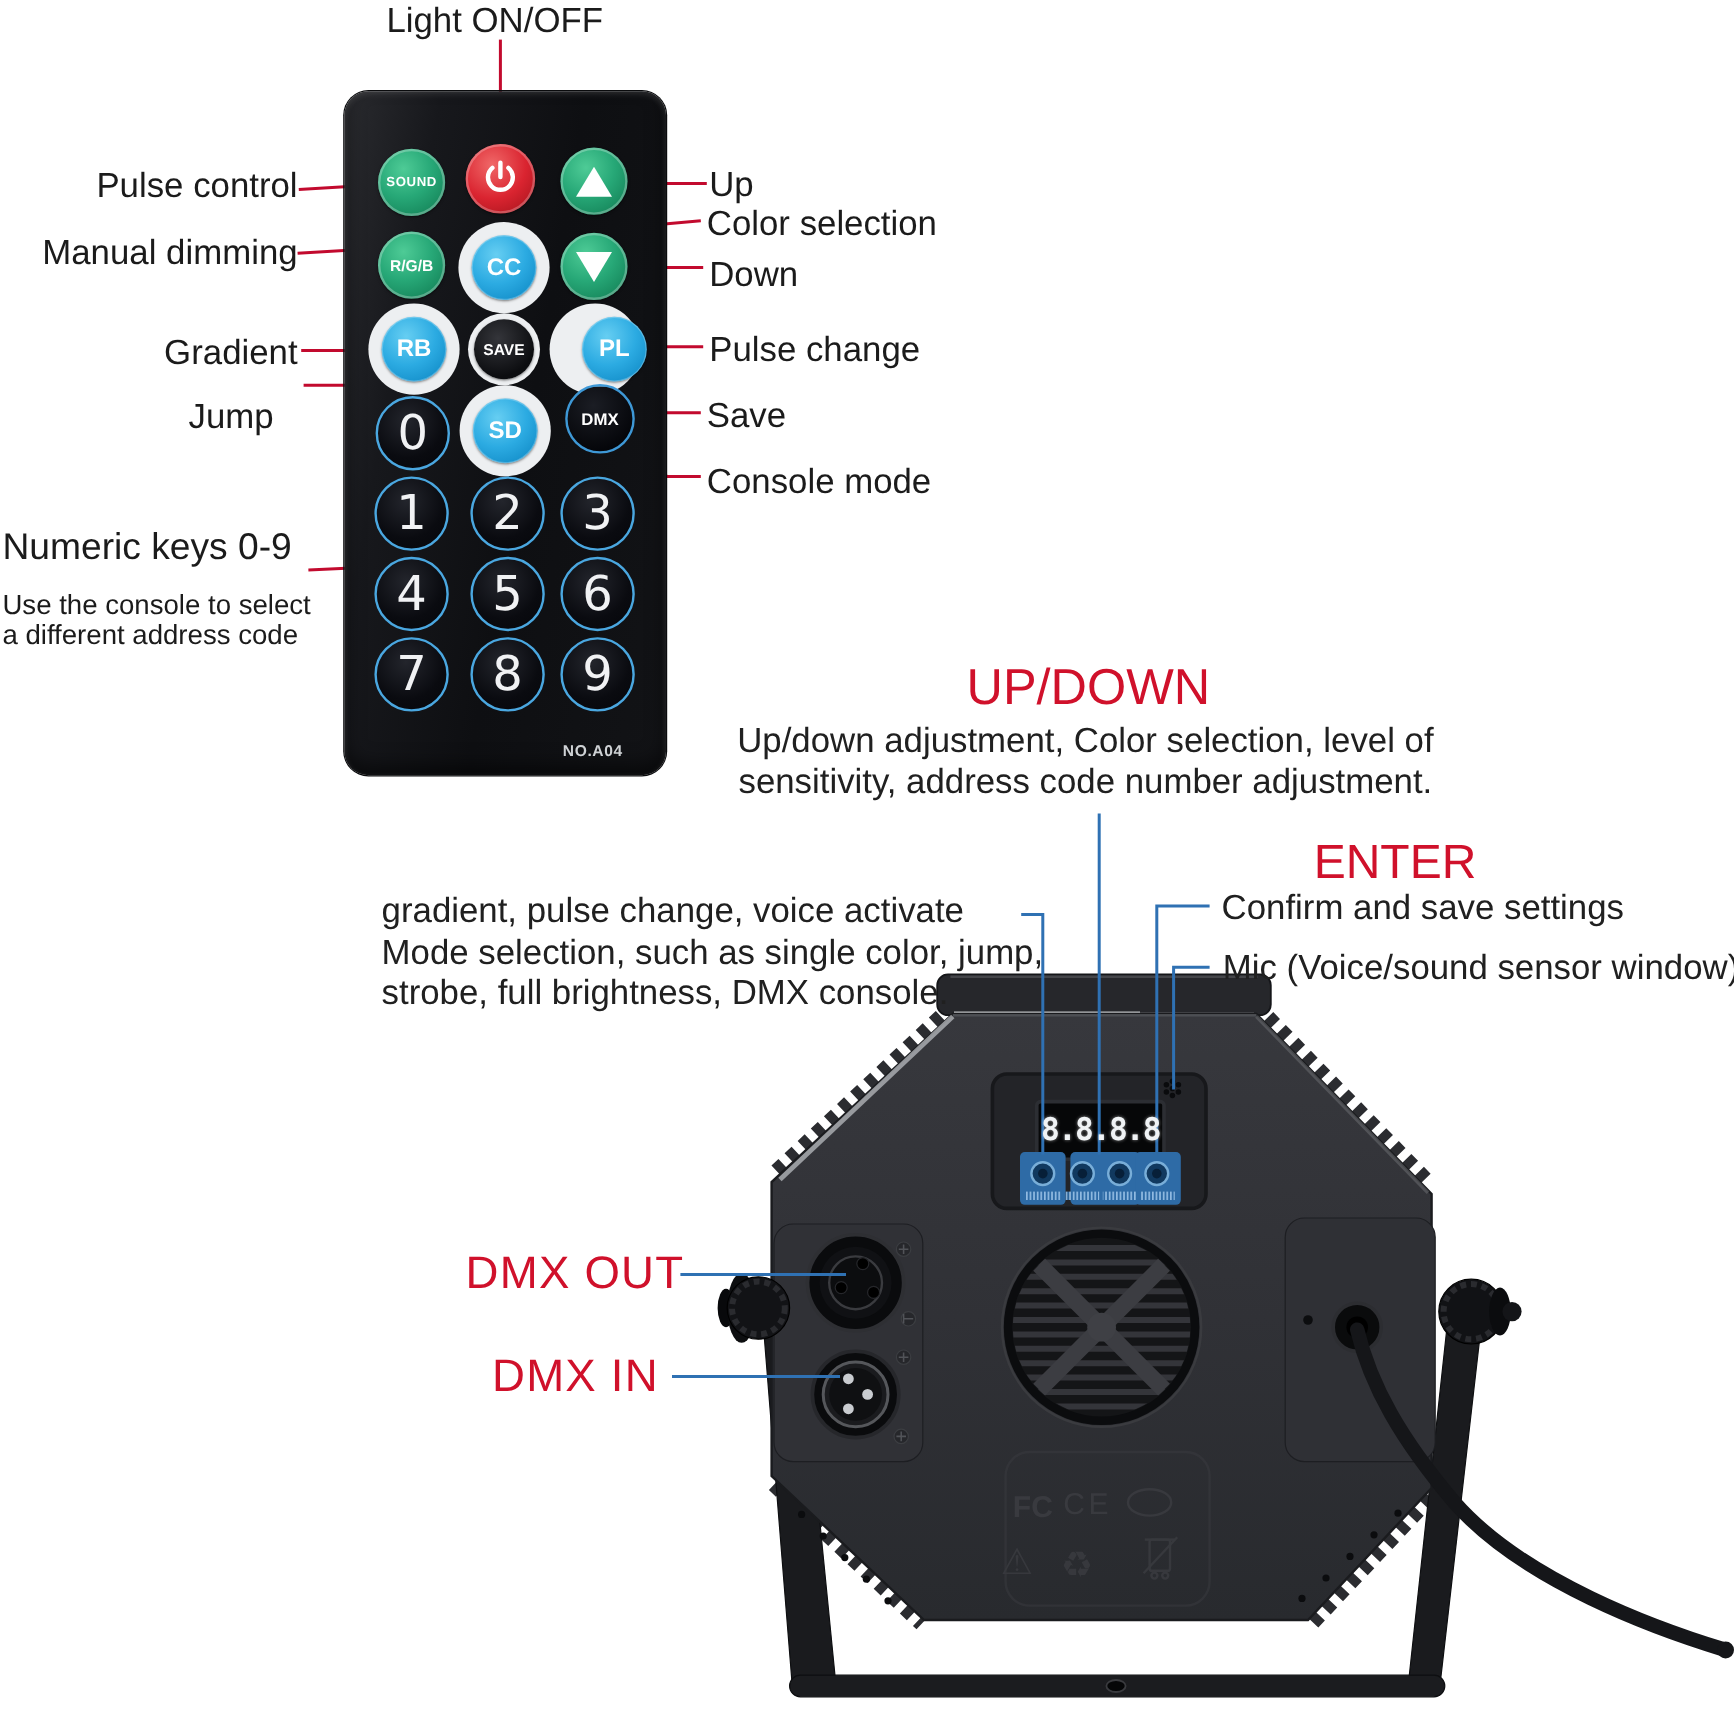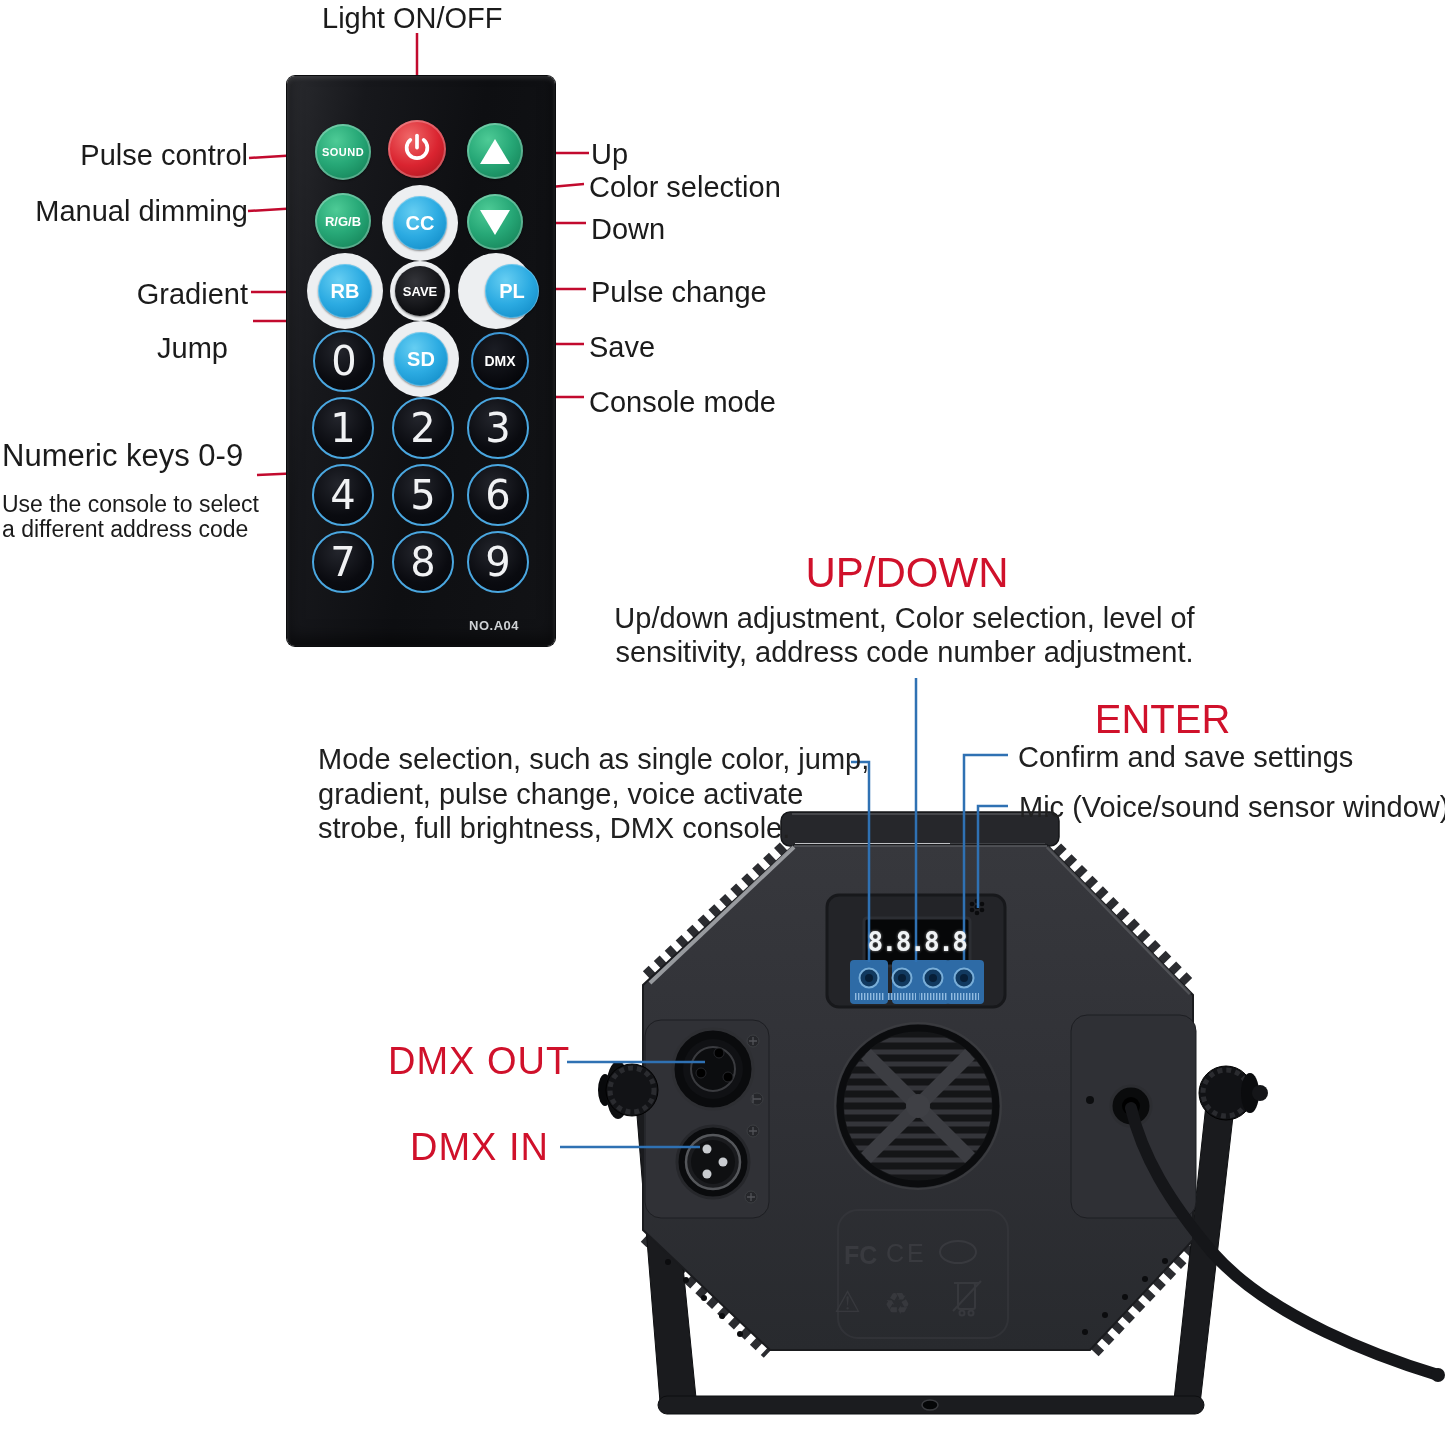--- a/index.html
+++ b/index.html
@@ -8,21 +8,21 @@
   .lbl{position:absolute;color:#1b1b1b;font-size:29px;line-height:1.05;white-space:nowrap;}
   .lbl.right{text-align:right;}
   .lbl.center{text-align:left;}
   .heading{position:absolute;color:#d0112b;font-size:42px;text-align:center;white-space:nowrap;}
   .bodytext{position:absolute;color:#202020;font-size:29px;line-height:34px;white-space:nowrap;}
   .redbig{position:absolute;color:#d0112b;font-size:38px;letter-spacing:1px;white-space:nowrap;}
   .small{font-size:23px;}
   .numhead{font-size:31px;}
 
   
-  .remote{position:absolute;left:287px;top:76px;width:268px;height:570px;border-radius:8px;
+  .remote{position:absolute;left:287px;top:76px;width:268px;height:570px;border-radius:20px;
           background:linear-gradient(100deg,#2a2b2f 0%,#17181c 22%,#0e0f12 55%,#121316 100%);
           box-shadow:inset 0 2px 5px rgba(255,255,255,.14), inset 0 -8px 16px rgba(0,0,0,.55), 0 0 0 1px #0a0b0d;}
   .btn{position:absolute;border-radius:50%;display:flex;align-items:center;justify-content:center;
        color:#fff;font-weight:bold;}
   .btn.green{background:radial-gradient(circle at 38% 30%,#4ecb96 0%,#27a877 45%,#188a5e 78%,#0f7a52 100%);
              box-shadow:inset 0 0 0 2px rgba(255,255,255,.28), 0 1px 2px rgba(0,0,0,.5);}
   .btn.red{background:radial-gradient(circle at 38% 30%,#f06868 0%,#da2430 52%,#ad161f 88%);
            box-shadow:inset 0 0 0 2px rgba(255,255,255,.25), 0 1px 2px rgba(0,0,0,.5);}
   .btn.blue{background:radial-gradient(circle at 38% 30%,#66cef2 0%,#2cabe2 48%,#1590cb 82%,#0d84bd 100%);
             box-shadow:inset 0 0 0 1px rgba(255,255,255,.25), 0 1px 2px rgba(0,0,0,.45);}
@@ -287,21 +287,21 @@
     <div class="btn green" style="left:180px;top:118px;width:56px;height:56px">
         <span class="tri-down"></span>
       </div>
 
     <div class="btn blue" style="left:31px;top:188px;width:54px;height:54px;font-size:20px">RB</div>
     <div class="btn dark" style="left:108px;top:190px;width:50px;height:50px;font-size:13px">SAVE</div>
     <div class="btn blue" style="left:198px;top:188px;width:54px;height:54px;font-size:20px">PL</div>
 
     <div class="btn keypad" style="left:26px;top:254px;width:58px;height:58px">0</div>
     <div class="btn blue" style="left:107px;top:256px;width:54px;height:54px;font-size:20px">SD</div>
-    <div class="btn dmxkey" style="left:184px;top:256px;width:54px;height:54px">DMX</div>
+    <div class="btn dmxkey" style="left:184px;top:244px;width:54px;height:54px">DMX</div>
 
     <div class="btn keypad" style="left:25px;top:321px;width:58px;height:58px">1</div>
     <div class="btn keypad" style="left:105px;top:321px;width:58px;height:58px">2</div>
     <div class="btn keypad" style="left:180px;top:321px;width:58px;height:58px">3</div>
 
     <div class="btn keypad" style="left:25px;top:388px;width:58px;height:58px">4</div>
     <div class="btn keypad" style="left:105px;top:388px;width:58px;height:58px">5</div>
     <div class="btn keypad" style="left:180px;top:388px;width:58px;height:58px">6</div>
 
     <div class="btn keypad" style="left:25px;top:455px;width:58px;height:58px">7</div>
@@ -326,22 +326,22 @@
   <div class="lbl small" style="left:2px;top:492px">Use the console to select</div>
   <div class="lbl small" style="left:2px;top:517px">a different address code</div>
 
   <div class="heading" style="left:757px;top:549px;width:300px">UP/DOWN</div>
   <div class="bodytext" style="left:602px;top:601px;width:605px;text-align:center">
     <span style="display:block">Up/down adjustment, Color selection, level of</span>
     <span style="display:block">sensitivity, address code number adjustment.</span>
   </div>
 
   <div class="bodytext" style="left:318px;top:742px;width:560px;line-height:34.5px">
+    <span style="display:block">gradient, pulse change, voice activate</span>
     <span style="display:block">Mode selection, such as single color, jump,</span>
-    <span style="display:block">gradient, pulse change, voice activate</span>
     <span style="display:block">strobe, full brightness, DMX console.</span>
   </div>
 
   <div class="heading" style="left:1040px;top:697px;width:245px;font-size:40px">ENTER</div>
   <div class="bodytext" style="left:1018px;top:740px">Confirm and save settings</div>
   <div class="bodytext" style="left:1019px;top:790px">Mic (Voice/sound sensor window)</div>
 
   <div class="redbig" style="left:388px;top:1040px">DMX OUT</div>
   <div class="redbig" style="left:410px;top:1126px">DMX IN</div>
 

